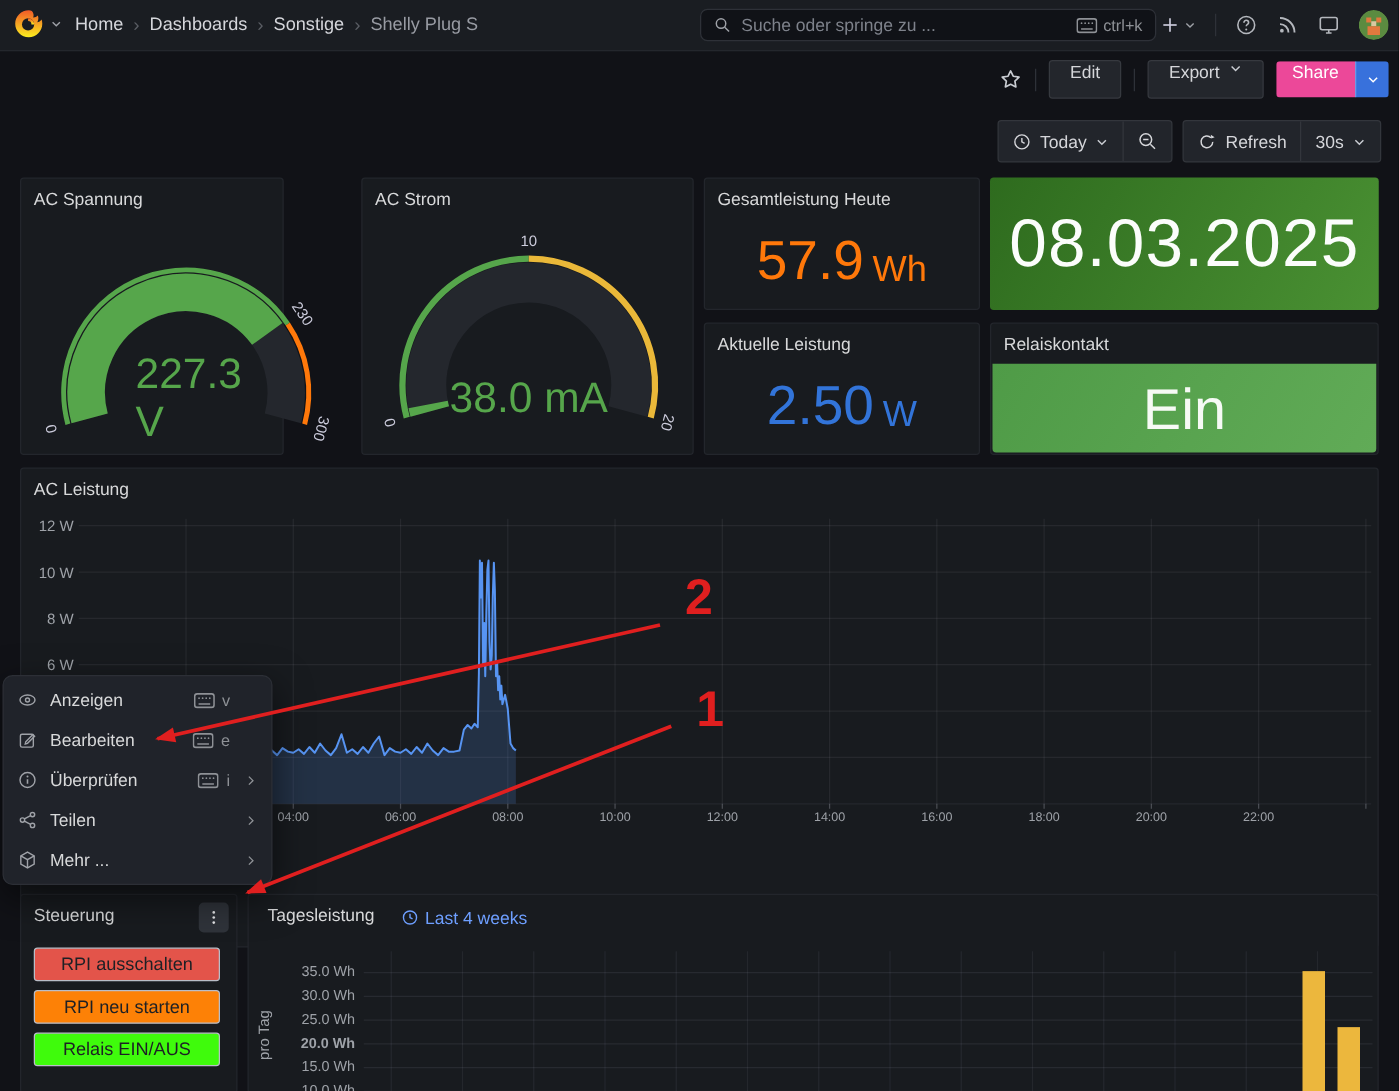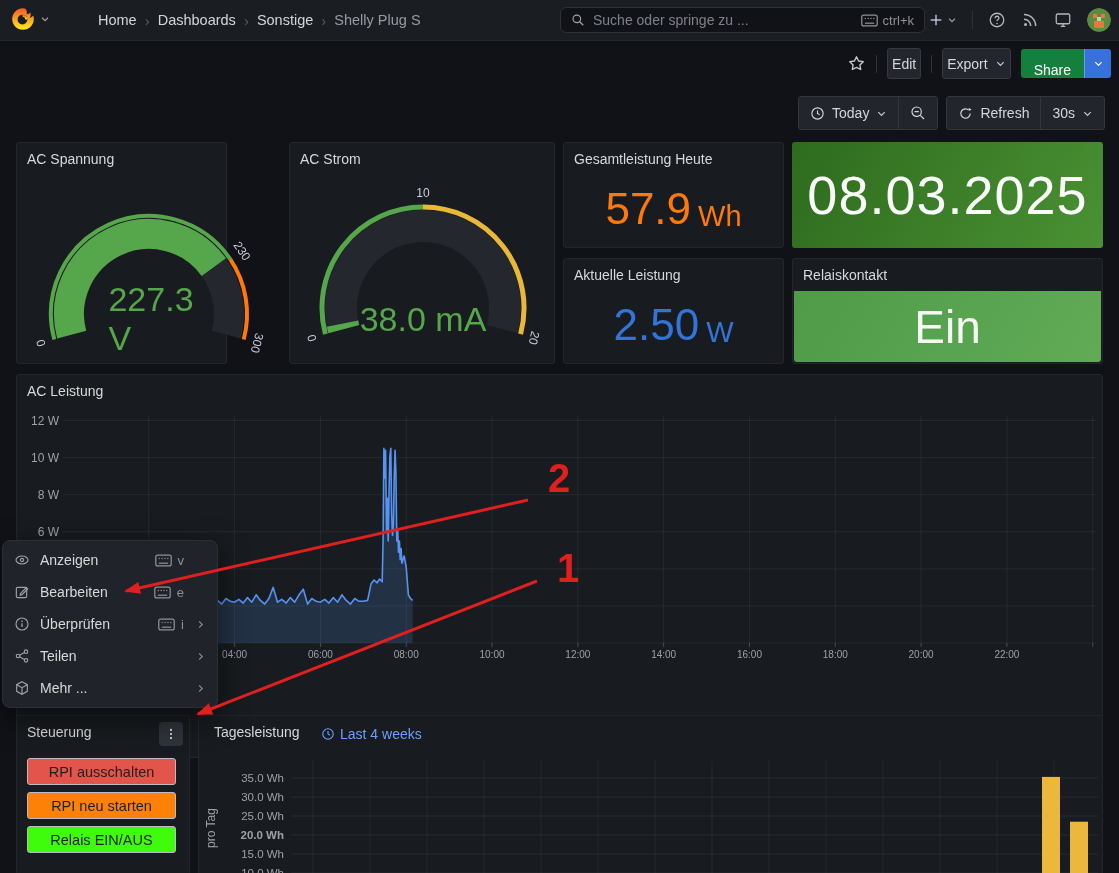--- a/index.html
+++ b/index.html
@@ -4,41 +4,41 @@
 <style>
   html,body{margin:0;padding:0;background:#0b0c0e;}
   .page{position:relative;width:1119px;height:873px;background:#111217;overflow:hidden;
         font-family:"Liberation Sans",sans-serif;color:#ccccdc;}
 
   
   .topnav{position:absolute;top:0;left:0;width:100%;height:40px;background:#1a1d22;
           border-bottom:1px solid #24272d;z-index:20;}
   .logo-wrap{position:absolute;left:10px;top:6px;display:flex;align-items:center;gap:4px;cursor:pointer;}
   .breadcrumb{position:absolute;left:60px;top:0;height:40px;display:flex;align-items:center;gap:8px;
-              font-size:14.5px;font-weight:500;margin-left:38px;}
+              font-size:14.5px;font-weight:500;}
   .crumb{color:#d5d6db;cursor:pointer;}
   .crumb.muted{color:#989ba3;}
   .crumb-sep{color:#5a5d64;font-size:15px;}
   .searchbox{position:absolute;left:560px;top:7px;width:365px;height:26px;background:#101217;
              border:1px solid #2e3138;border-radius:6px;display:flex;align-items:center;
              padding:0 10px;gap:8px;box-sizing:border-box;}
   .search-ph{flex:1;color:#7e828b;font-size:14px;white-space:nowrap;overflow:hidden;}
   .search-kbd{display:flex;align-items:center;gap:5px;color:#8e9196;font-size:13px;}
   .nav-actions{position:absolute;right:8px;top:0;height:40px;display:flex;align-items:center;gap:15px;}
   .icon-btn{display:flex;align-items:center;justify-content:center;color:#b4b7bd;cursor:pointer;}
   .plus-group{display:flex;align-items:center;gap:3px;cursor:pointer;}
   .vdiv{width:1px;height:18px;background:#2e3138;}
   .avatar{width:24px;height:24px;border-radius:50%;overflow:hidden;cursor:pointer;}
 
   
   .subnav{position:absolute;top:48px;right:8px;display:flex;align-items:center;gap:10px;z-index:15;}
-  .btn{display:inline-flex;align-items:center;gap:7px;height:29px;padding:0 4px;background:#23262c;
+  .btn{display:inline-flex;gap:7px;height:29px;padding:0 16px;background:#23262c;
        border:1px solid #36393f;border-radius:3px;color:#d5d6da;font-size:14px;font-weight:500;cursor:pointer;}
   .share-group{display:flex;height:29px;border-radius:3px;overflow:hidden;cursor:pointer;}
-  .share-main{display:flex;align-items:flex-end;padding:0 13px;background:#15803d;color:#fff;
+  .share-main{display:flex;align-items:flex-start;padding:0 13px;background:#ec4899;color:#fff;
               font-size:14px;font-weight:500;}
   .share-chev{display:flex;align-items:center;justify-content:center;width:26px;background:#3871dc;
               border-left:1px solid rgba(255,255,255,.28);color:#fff;}
 
   
   .timebar{position:absolute;top:96px;right:14px;display:flex;align-items:center;gap:8px;z-index:15;}
   .tgroup{display:flex;align-items:stretch;height:32px;background:#22252b;border:1px solid #33363c;
           border-radius:3px;overflow:hidden;}
   .tseg{display:flex;align-items:center;gap:7px;padding:0 11px;color:#d5d6da;font-size:14px;
         font-weight:500;cursor:pointer;}

